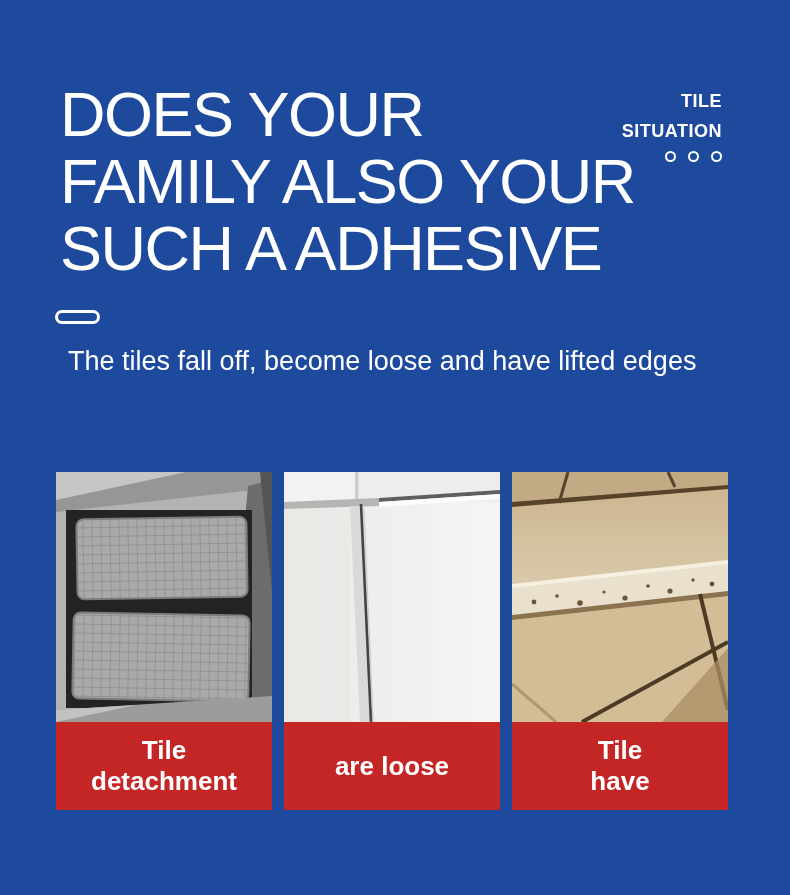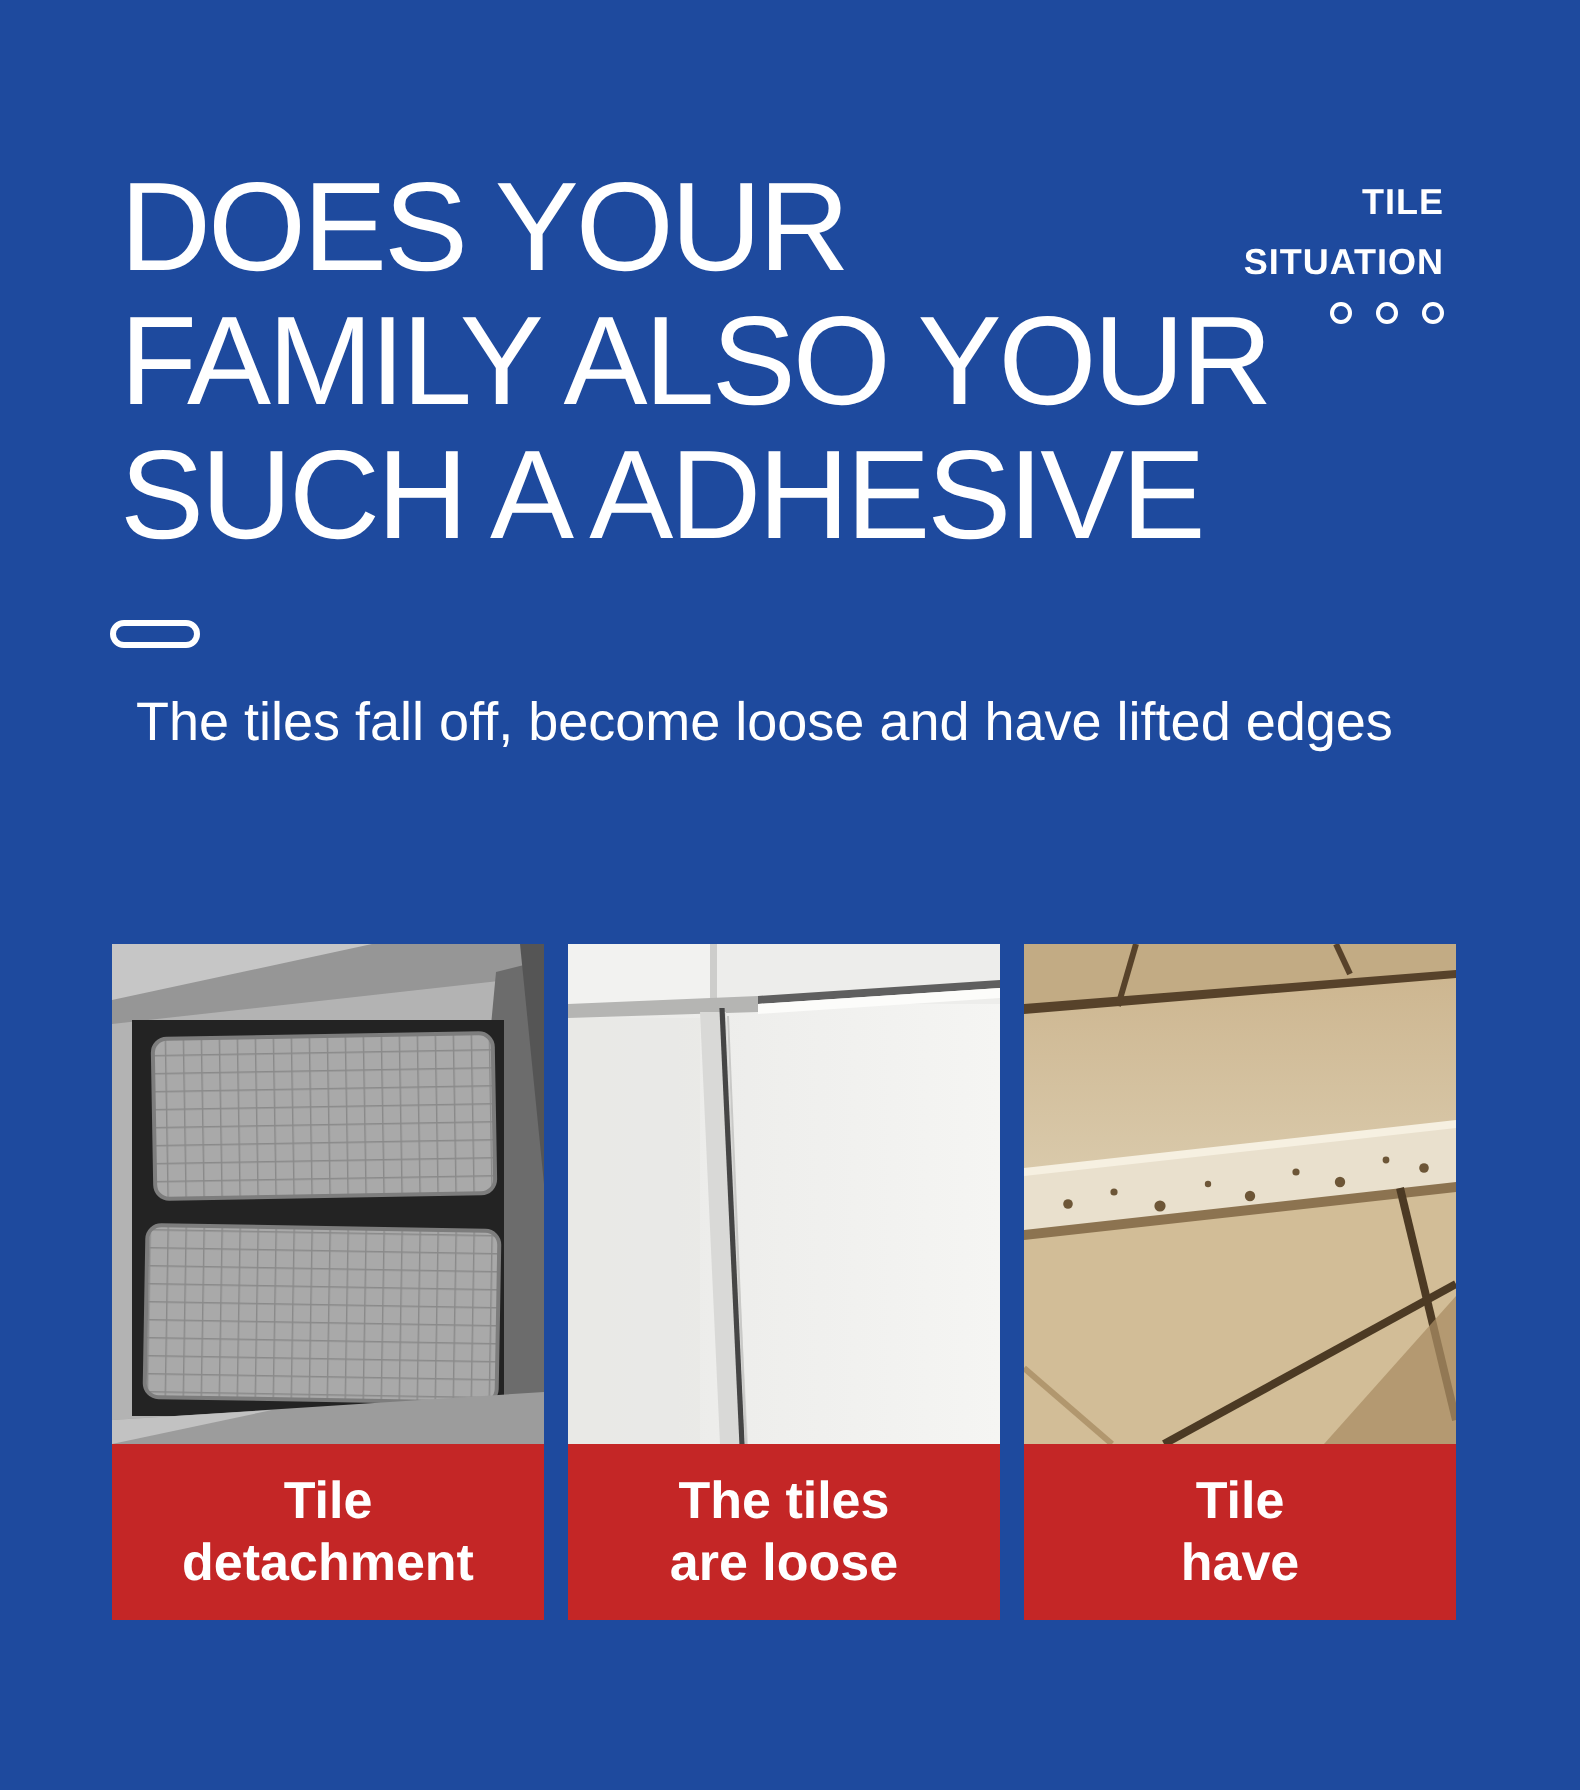--- a/index.html
+++ b/index.html
@@ -137,21 +137,20 @@
         <rect x="71" y="0" width="3.5" height="30" fill="#cdcdcb"></rect>
         <polygon points="0,30 95,26 95,34 0,37" fill="#b5b5b3"></polygon>
         <polygon points="95,26 216,18 216,22 95,30" fill="#5f5f5f"></polygon>
         <polygon points="95,30 216,22 216,27 95,35" fill="#fcfcfa"></polygon>
         <polygon points="66,34 79,34 90,250 76,250" fill="#d9d9d7"></polygon>
         <path d="M77,32 L87,250" stroke="#454545" stroke-width="2.6" fill="none"></path>
         <path d="M80,36 L89,250" stroke="#c9c9c7" stroke-width="1" fill="none"></path>
         <rect x="0" y="37" width="66" height="213" fill="#e8e8e6" opacity="0.7"></rect>
       </svg>
       <div class="caption">
-        <span>The tiles</span>
         <span>are loose</span>
       </div>
     </div>
 
     <div class="card">
       <svg class="photo" viewBox="0 0 216 250" xmlns="http://www.w3.org/2000/svg">
         <defs>
           <linearGradient id="tanBg" x1="0" y1="0" x2="0" y2="1">
             <stop offset="0" stop-color="#cbb38c"></stop>
             <stop offset="0.45" stop-color="#d9c9aa"></stop>

